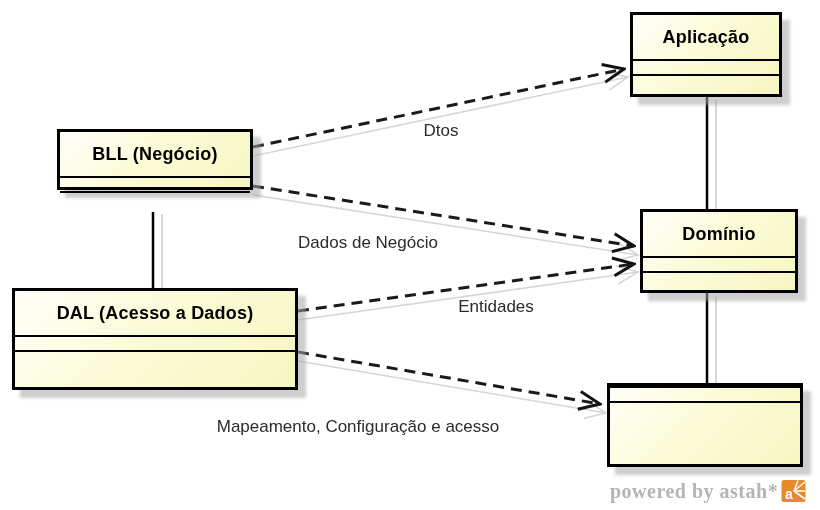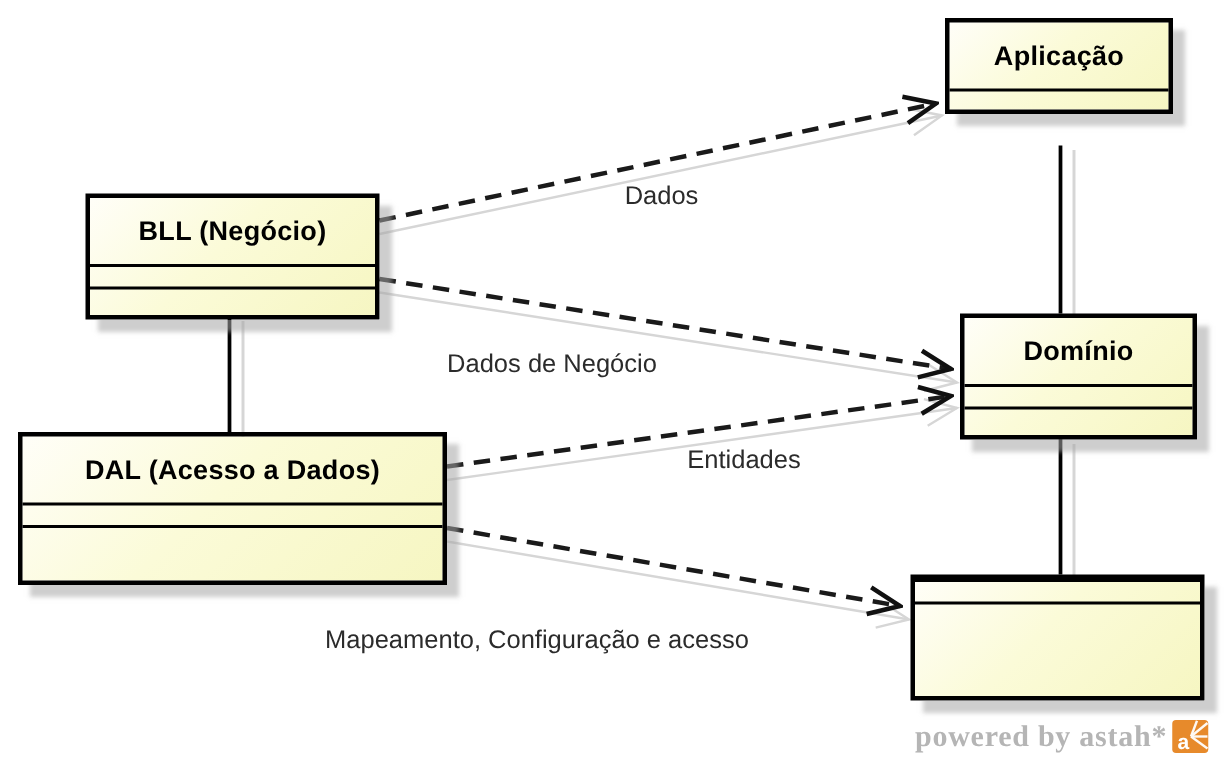--- a/index.html
+++ b/index.html
@@ -84,50 +84,50 @@
     </g>
 
     <g stroke="#1a1a1a" stroke-width="3" fill="none" stroke-dasharray="11 7">
       <line x1="253" y1="147" x2="624" y2="69" marker-end="url(#arrow-black)"></line>
       <line x1="253" y1="186" x2="634" y2="246" marker-end="url(#arrow-black)"></line>
       <line x1="298" y1="311" x2="634" y2="264" marker-end="url(#arrow-black)"></line>
       <line x1="298" y1="352" x2="600" y2="404" marker-end="url(#arrow-black)"></line>
     </g>
   </svg>
 
-  <div class="class-box" style="left:57px;top:129px;width:196px;height:84px">
+  <div class="class-box" style="left:57px;top:129px;width:196px;height:61px">
     <div class="cb-title">BLL (Negócio)</div>
     <div class="cb-attrs"></div>
     <div class="cb-ops"></div>
   </div>
 
   <div class="class-box" style="left:12px;top:288px;width:286px;height:102px">
     <div class="cb-title">DAL (Acesso a Dados)</div>
     <div class="cb-attrs"></div>
     <div class="cb-ops"></div>
   </div>
 
-  <div class="class-box" style="left:630px;top:12px;width:152px;height:64px">
+  <div class="class-box" style="left:630px;top:12px;width:152px;height:85px">
     <div class="cb-title">Aplicação</div>
     <div class="cb-attrs"></div>
     <div class="cb-ops"></div>
   </div>
 
   <div class="class-box" style="left:640px;top:209px;width:158px;height:84px">
     <div class="cb-title">Domínio</div>
     <div class="cb-attrs"></div>
     <div class="cb-ops"></div>
   </div>
 
   <div class="class-box" style="left:607px;top:383px;width:196px;height:84px">
     <div class="cb-attrs"></div>
     <div class="cb-ops"></div>
   </div>
 
-  <div class="edge-label" style="left:441px;top:121px">Dados</div>
+  <div class="edge-label" style="left:441px;top:121px">Dtos</div>
   <div class="edge-label" style="left:368px;top:233px">Dados de Negócio</div>
   <div class="edge-label" style="left:496px;top:297px">Entidades</div>
   <div class="edge-label" style="left:358px;top:417px">Mapeamento, Configuração e acesso</div>
 
   <div class="watermark">
     <span class="watermark-text">powered by astah*</span>
     <span style="display:inline-block;line-height:0;">
       <svg width="25" height="24" viewBox="0 0 25 24" xmlns="http://www.w3.org/2000/svg">
         <rect x="0.5" y="1" width="24" height="22" rx="2.5" fill="#e78a2b"></rect>
         <g stroke="#ffffff" stroke-width="1.6" opacity="0.95">

